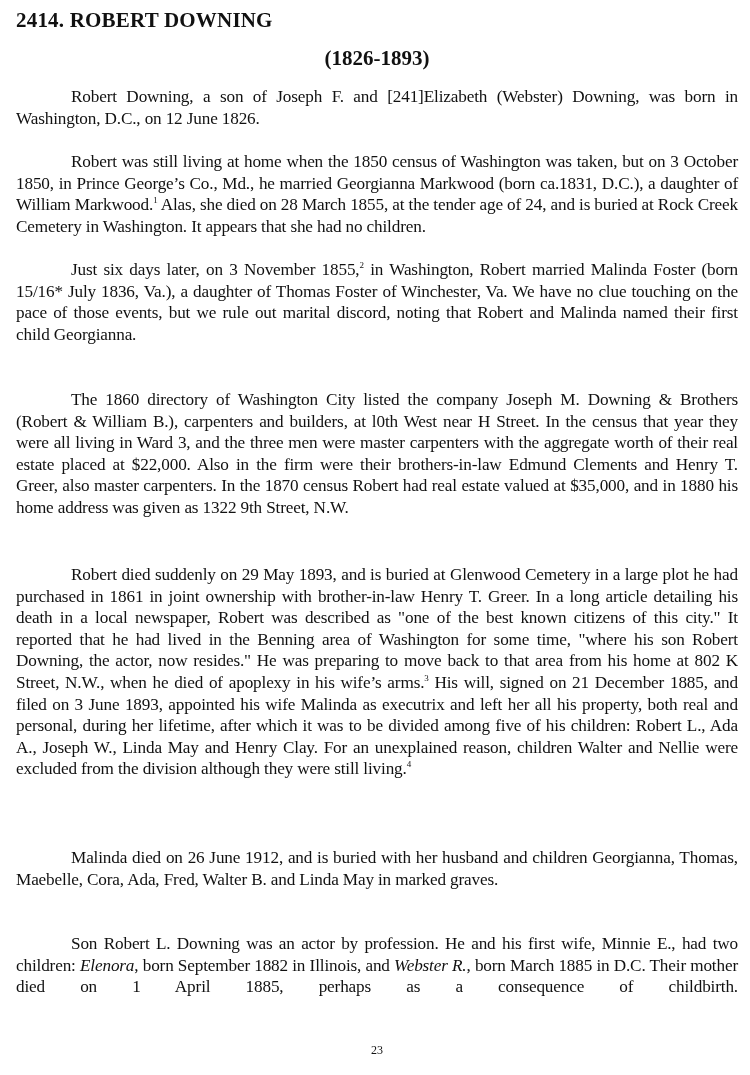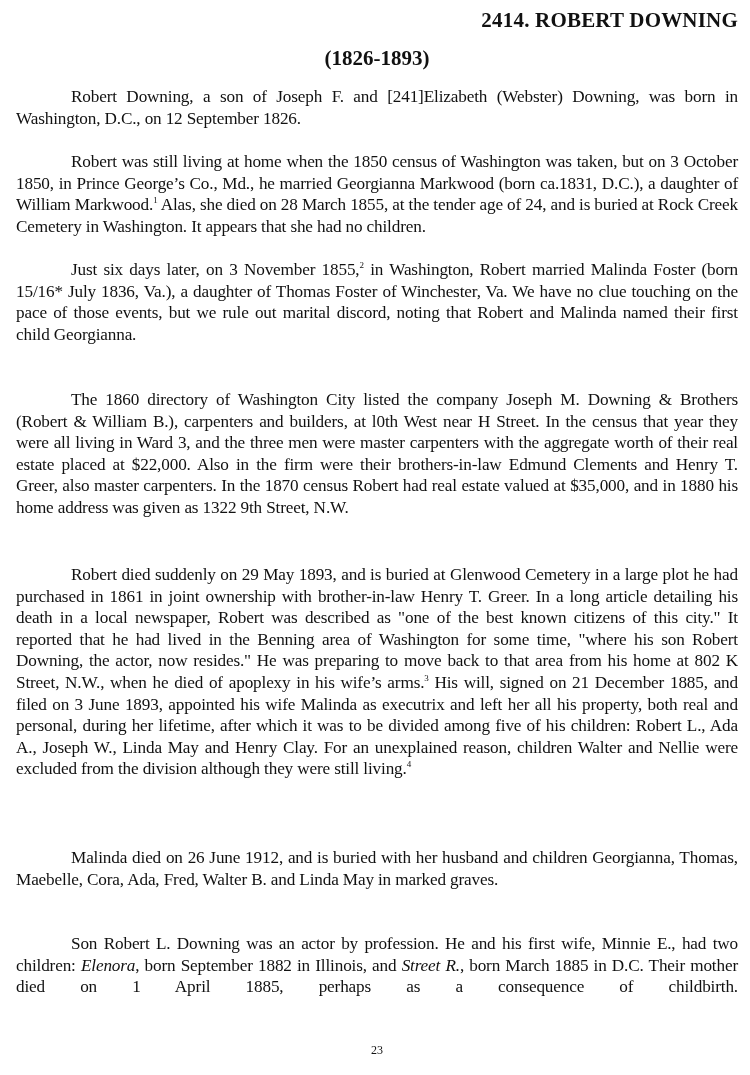--- a/index.html
+++ b/index.html
@@ -2,21 +2,21 @@
 <html><head>
 <meta charset="utf-8">
 <style>
   html, body { margin: 0; padding: 0; background: #ffffff; }
   body {
     width: 750px; height: 1075px; overflow: hidden; position: relative;
     font-family: "Liberation Serif", "DejaVu Serif", serif; color: #111;
   }
   .page { position: absolute; left: 16px; top: 0; width: 722px; }
   .title {
-    position: absolute; left: 0; width: 722px; top: 8px; text-align: right;
+    position: absolute; left: 0; width: 722px; top: 8px; text-align: left;
     font-weight: bold; font-size: 21px; letter-spacing: 0.2px;
   }
   .subtitle {
     position: absolute; left: 0; width: 722px; top: 46px; text-align: center;
     font-weight: bold; font-size: 21px;
   }
   .para {
     position: absolute; left: 0; width: 722px; margin: 0;
     font-size: 17.2px; line-height: 21.6px; text-align: justify;
     text-indent: 55px; letter-spacing: -0.15px;
@@ -28,22 +28,22 @@
     font-size: 12px;
   }
 </style>
 </head>
 <body>
 
 <div class="page">
   <div class="title">2414. ROBERT DOWNING</div>
   <div class="subtitle">(1826-1893)</div>
 
-  <p class="para" style="top:86px;"><span>Robert Downing, a son of Joseph F. and [241]Elizabeth (Webster) Downing, was born in Washington, D.C., on 12 September 1826.</span></p>
+  <p class="para" style="top:86px;"><span>Robert Downing, a son of Joseph F. and [241]Elizabeth (Webster) Downing, was born in Washington, D.C., on 12 June 1826.</span></p>
   <p class="para" style="top:151px;"><span>Robert was still living at home when the 1850 census of Washington was taken, but on 3 October 1850, in Prince George’s Co., Md., he married Georgianna Markwood (born ca.1831, D.C.), a daughter of William Markwood.</span><sup>1</sup><span>  Alas, she died on 28 March 1855, at the tender age of 24, and is buried at Rock Creek Cemetery in Washington.  It appears that she had no children.</span></p>
   <p class="para" style="top:259px;"><span>Just six days later, on 3 November 1855,</span><sup>2</sup><span> in Washington, Robert married Malinda Foster (born 15/16* July 1836, Va.), a daughter of Thomas Foster of Winchester, Va.  We have no clue touching on the pace of those events, but we rule out marital discord, noting that Robert and Malinda named their first child Georgianna.</span></p>
   <p class="para" style="top:389px;"><span>The 1860 directory of Washington City listed the company Joseph M. Downing &amp; Brothers (Robert &amp; William B.), carpenters and builders, at l0th West near H Street.  In the census that year they were all living in Ward 3, and the three men were master carpenters with the aggregate worth of their real estate placed at $22,000.  Also in the firm were their brothers-in-law Edmund Clements and Henry T. Greer, also master carpenters.  In the 1870 census Robert had real estate valued at $35,000, and in 1880 his home address was given as 1322 9th Street, N.W.</span></p>
   <p class="para" style="top:564px;"><span>Robert died suddenly on 29 May 1893, and is buried at Glenwood Cemetery in a large plot he had purchased in 1861 in joint ownership with brother-in-law Henry T. Greer.  In a long article detailing his death in a local newspaper, Robert was described as "one of the best known citizens of this city."  It reported that he had lived in the Benning area of Washington for some time, "where his son Robert Downing, the actor, now resides."  He was preparing to move back to that area from his home at 802 K Street, N.W., when he died of apoplexy in his wife’s arms.</span><sup>3</sup><span>  His will, signed on 21 December 1885, and filed on 3 June 1893, appointed his wife Malinda as executrix and left her all his property, both real and personal, during her lifetime, after which it was to be divided among five of his children: Robert L., Ada A., Joseph W., Linda May and Henry Clay.  For an unexplained reason, children Walter and Nellie were excluded from the division although they were still living.</span><sup>4</sup></p>
   <p class="para" style="top:847px;"><span>Malinda died on 26 June 1912, and is buried with her husband and children Georgianna, Thomas, Maebelle, Cora, Ada, Fred, Walter B. and Linda May in marked graves.</span></p>
-  <p class="para last-line-justify" style="top:933px;"><span>Son Robert L. Downing was an actor by profession.  He and his first wife, Minnie E., had two children: </span><i>Elenora</i><span>, born September 1882 in Illinois, and </span><i>Street R.</i><span>, born March 1885 in D.C.  Their mother died on 1 April 1885, perhaps as a consequence of childbirth.</span></p>
+  <p class="para last-line-justify" style="top:933px;"><span>Son Robert L. Downing was an actor by profession.  He and his first wife, Minnie E., had two children: </span><i>Elenora</i><span>, born September 1882 in Illinois, and </span><i>Webster R.</i><span>, born March 1885 in D.C.  Their mother died on 1 April 1885, perhaps as a consequence of childbirth.</span></p>
 
   <div class="page-number">23</div>
 </div>
 
 </body></html>

